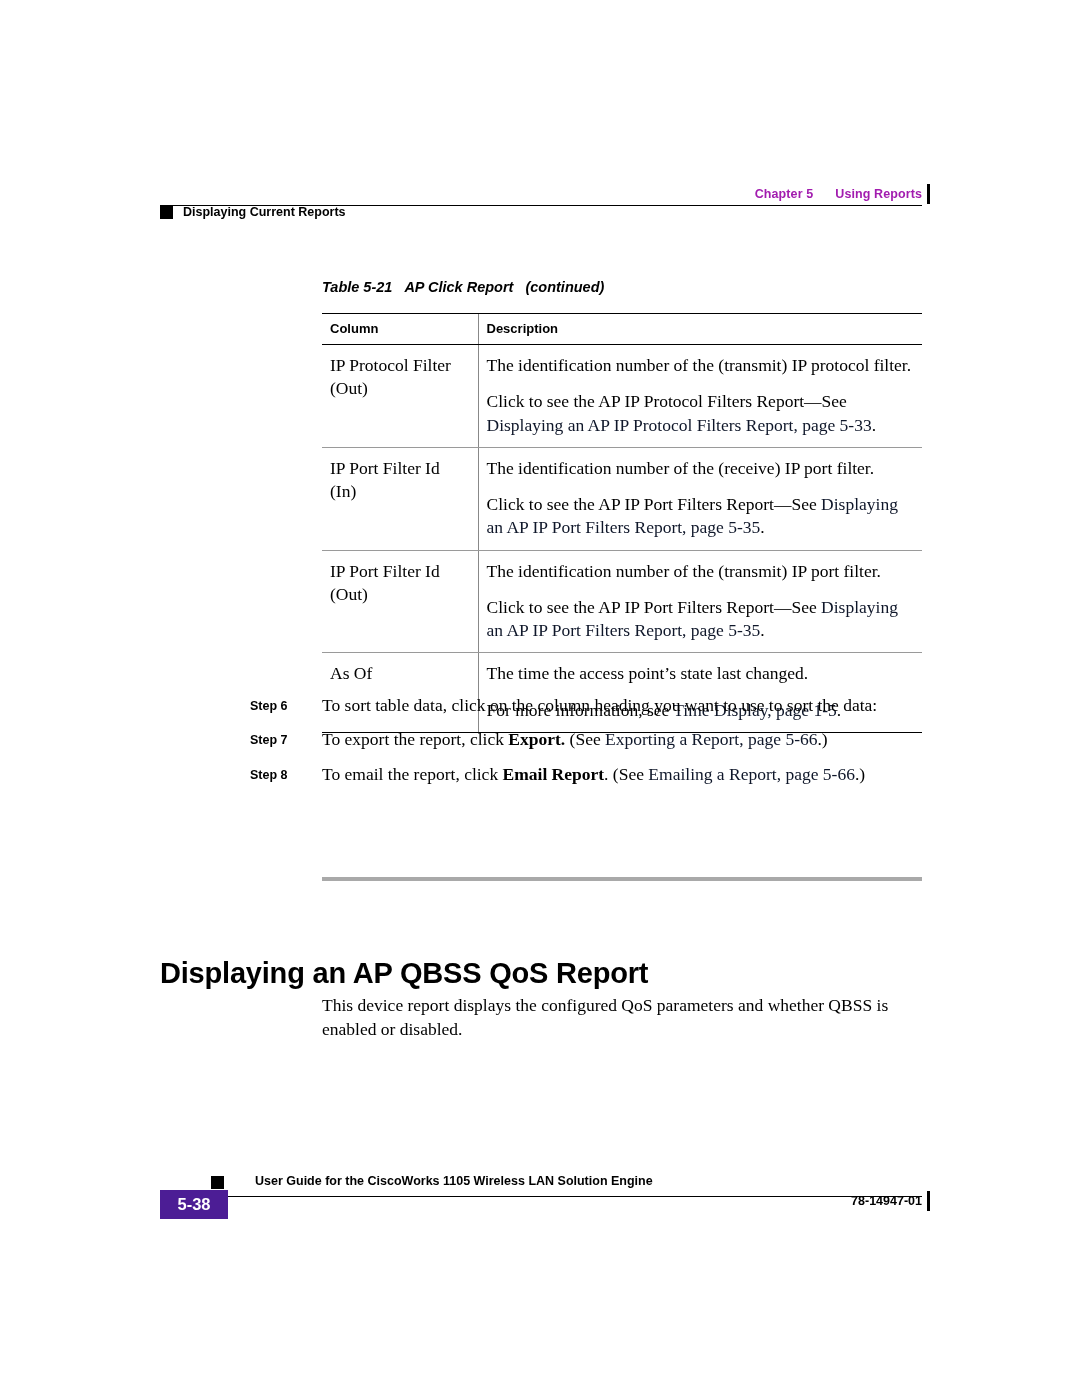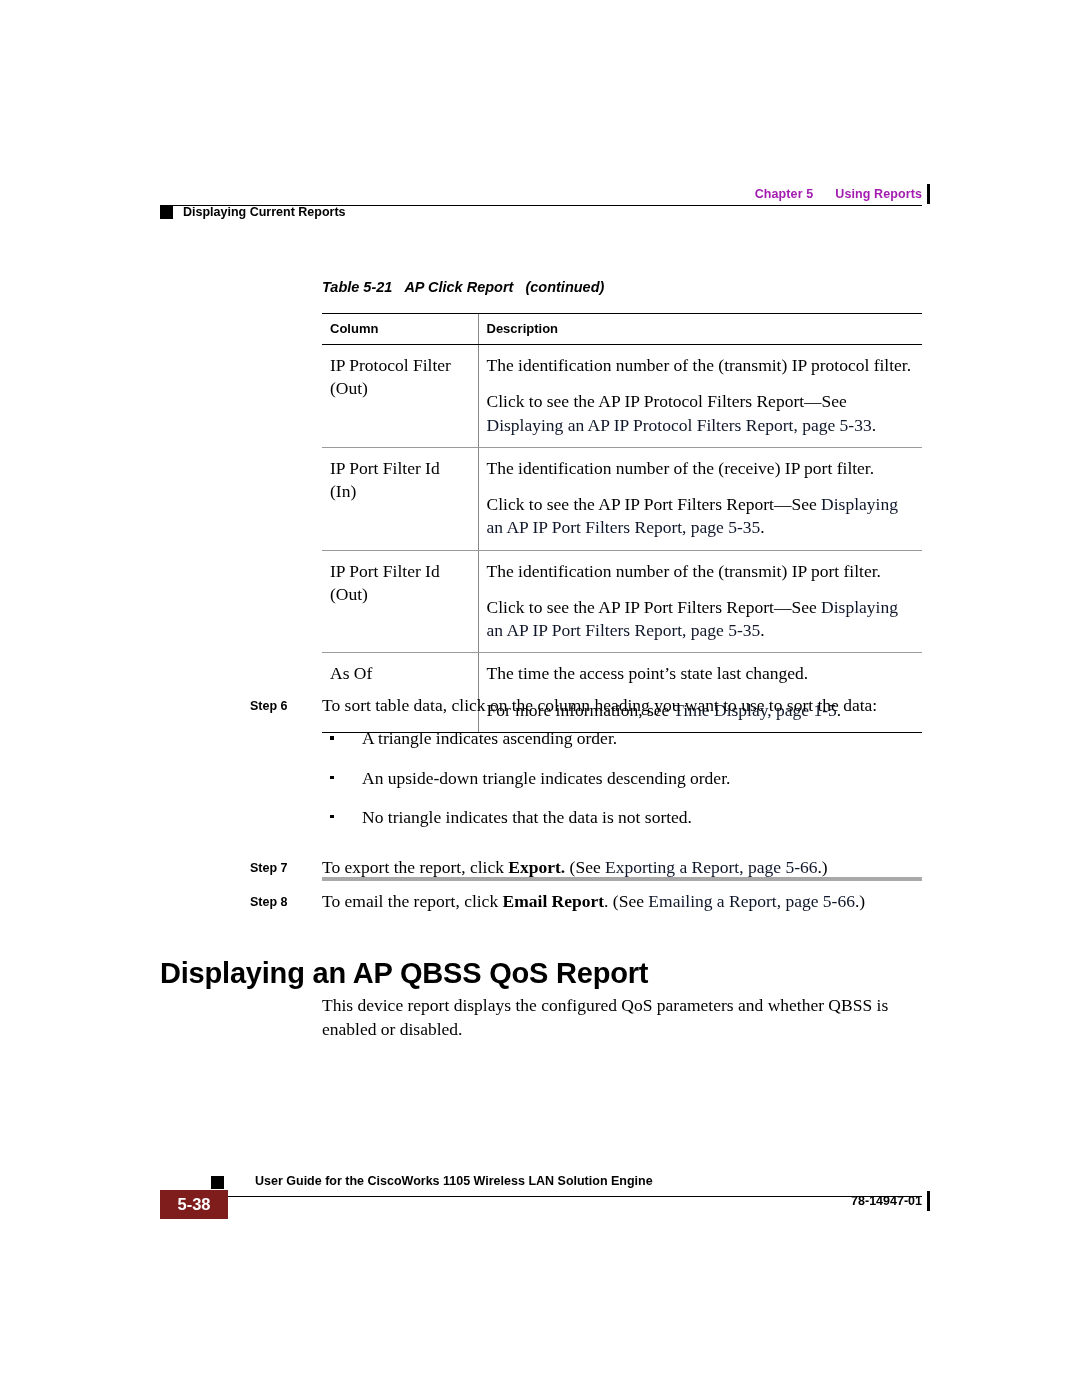--- a/index.html
+++ b/index.html
@@ -233,21 +233,21 @@
     width: 762px;
     height: 1.2px;
     background: #000;
   }
   .ftr-pagebox {
     position: absolute;
     left: 160px;
     top: 1190px;
     width: 68px;
     height: 29px;
-    background: #7f1d1d;
+    background: #4c1d95;
     color: #ffffff;
     font-family: "Liberation Sans", sans-serif;
     font-weight: bold;
     font-size: 16.5px;
     display: flex;
     align-items: center;
     justify-content: center;
   }
   .ftr-docnum {
     position: absolute;
@@ -333,25 +333,20 @@
 
     </tbody>
   </table>
 
   <div class="steps">
 
     <div class="step-row">
       <div class="step-lbl">Step 6</div>
       <div class="step-txt">
         <div>To sort table data, click on the column heading you want to use to sort the data:</div>
-        <ul class="bullets">
-          <li><span class="bdot"></span><span>A triangle indicates ascending order.</span></li>
-          <li><span class="bdot"></span><span>An upside-down triangle indicates descending order.</span></li>
-          <li><span class="bdot"></span><span>No triangle indicates that the data is not sorted.</span></li>
-        </ul>
       </div>
     </div>
 
     <div class="step-row step7">
       <div class="step-lbl">Step 7</div>
       <div class="step-txt"><span>To export the report, click </span><b>Export.</b><span> (See </span><a class="lnk" href="#">Exporting a Report, page 5-66</a><span>.)</span></div>
     </div>
 
     <div class="step-row step8">
       <div class="step-lbl">Step 8</div>

